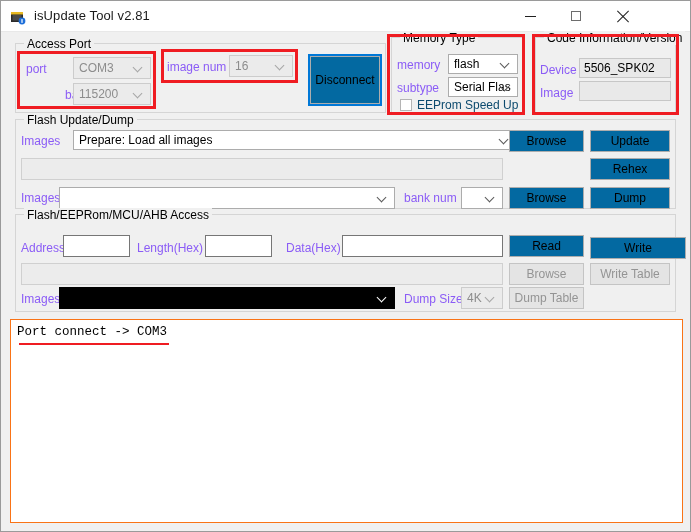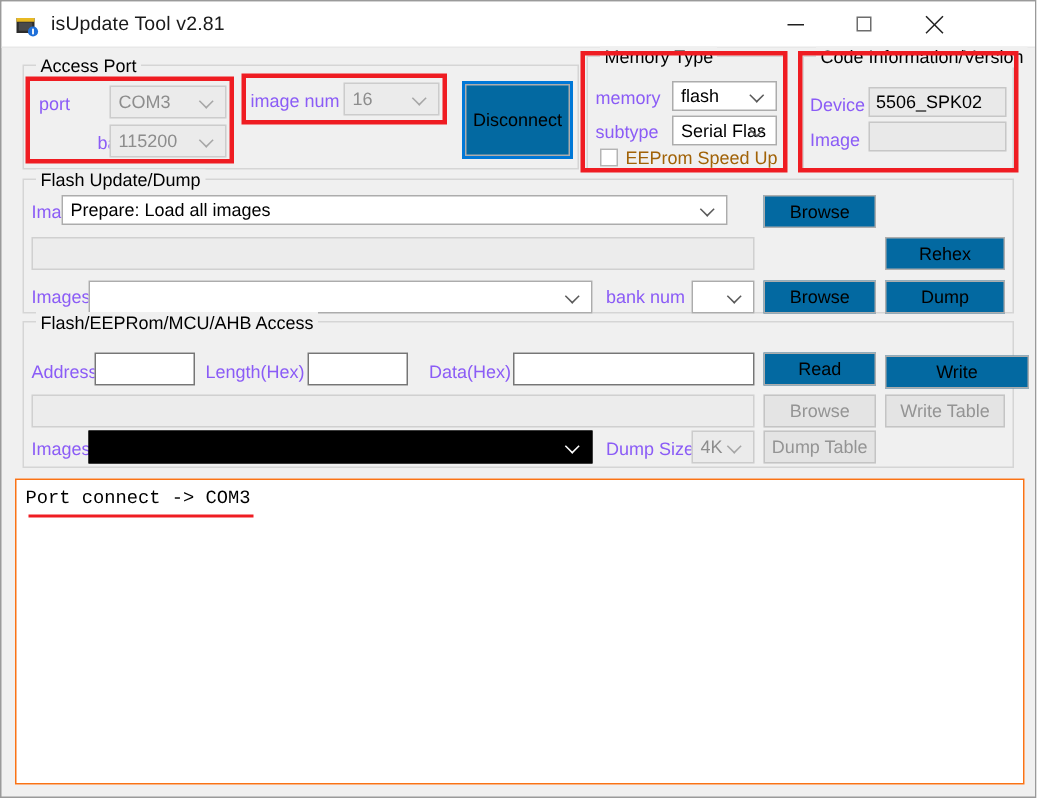--- a/index.html
+++ b/index.html
@@ -204,21 +204,21 @@
     width: 12px; height: 12px;
     box-sizing: border-box;
     background: #ffffff;
     border: 1px solid #b4b4b4;
   }
   .checkbox .cbl {
     position: absolute;
     left: 17px; top: 0;
     white-space: nowrap;
     font-size: 12px;
-    color: #a16207;
+    color: #0c4a6e;
   }
 
   
   .redbox {
     position: absolute;
     border: 3px solid #ef1c22;
     box-sizing: border-box;
     pointer-events: none;
     background: transparent;
   }
@@ -335,25 +335,26 @@
   <div class="lbl" style="left:539px; top:85px;">Image</div>
   <div class="txt grey" style="left:578px; top:80px; width:92px; height:20px;">
     <span class="tval"></span>
   </div>
 
   <div class="group" style="left:14px; top:118px; width:661px; height:90px;">
     <span class="group-title">Flash Update/Dump</span>
   </div>
 
   <div class="lbl" style="left:20px; top:133px;">Images</div>
-  <div class="combo" style="left:40px; top:129px; width:444px; height:20px;text-decoration:underline;">
+  <div class="combo" style="left:72px; top:129px; width:444px; height:20px;text-decoration:underline;">
     <span class="cval">Prepare: Load all images</span>
     <span class="chev"></span>
   </div>
   <div class="btn" style="left:508px; top:129px; width:75px; height:22px;">Browse</div>
+  <div class="btn" style="left:589px; top:129px; width:80px; height:22px;">Update</div>
 
   <div class="txt sunken" style="left:20px; top:157px; width:482px; height:22px;">
     <span class="tval"></span>
   </div>
   <div class="btn" style="left:589px; top:157px; width:80px; height:22px;">Rehex</div>
 
   <div class="lbl" style="left:20px; top:190px;">Images</div>
   <div class="combo" style="left:58px; top:186px; width:336px; height:22px;">
     <span class="cval"></span>
     <span class="chev"></span>

